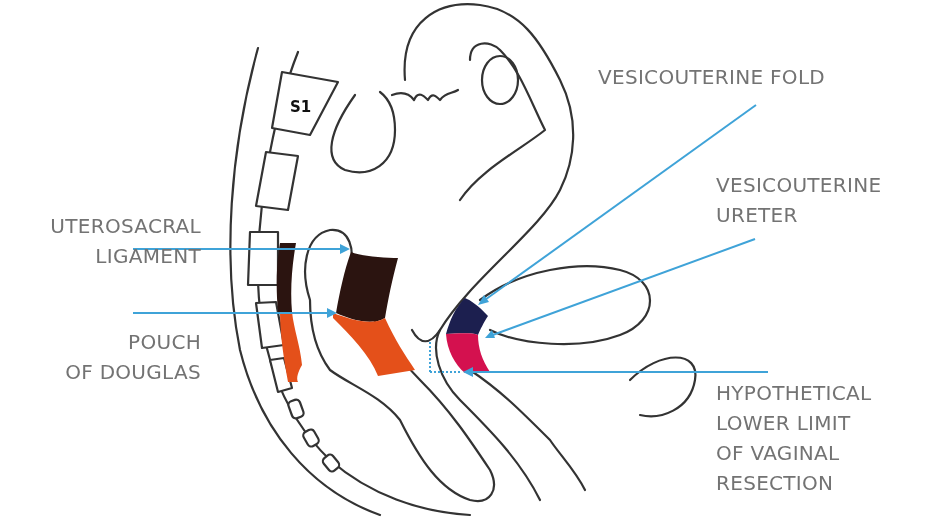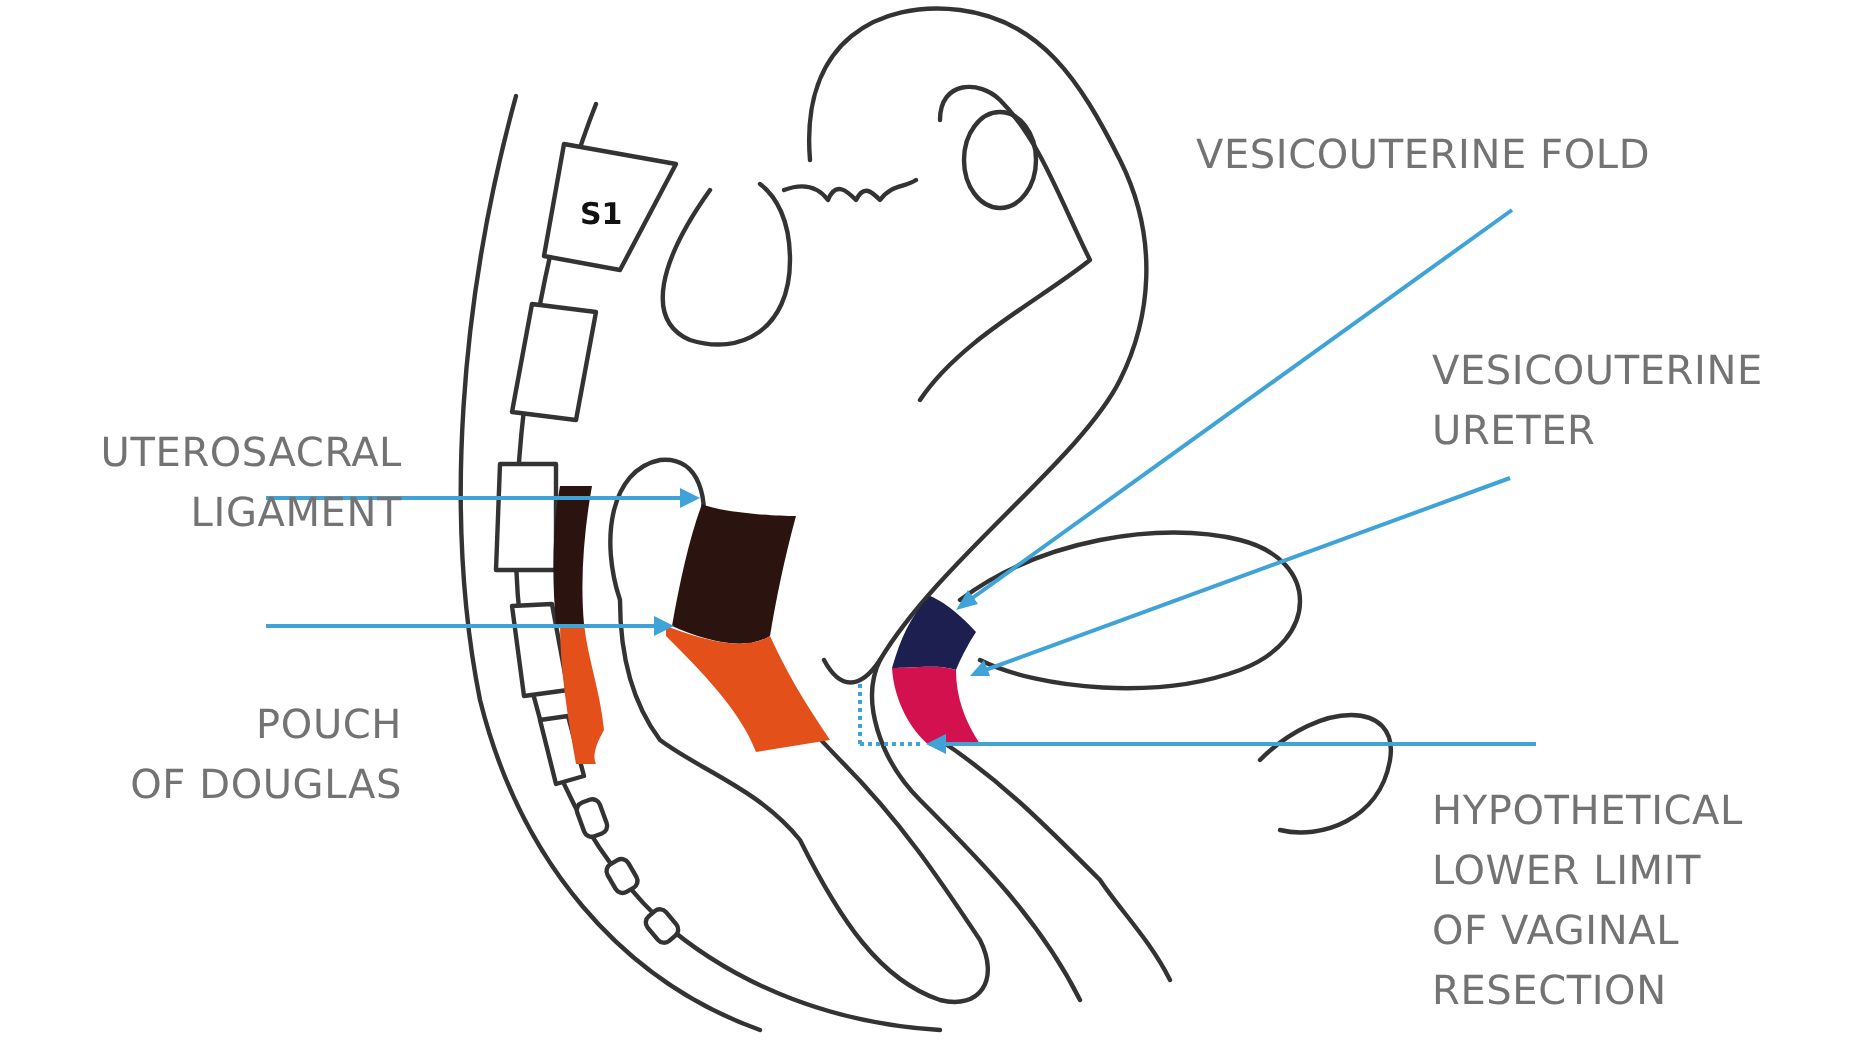--- a/index.html
+++ b/index.html
@@ -84,18 +84,18 @@
     <line class="leader-dot" x1="430" y1="372" x2="462" y2="372"></line>
     <line class="leader-dot" x1="430" y1="342" x2="430" y2="372"></line>
   </g>
 </svg>
 
 <div class="label" style="left:598px; top:62px;">VESICOUTERINE FOLD</div>
 <div class="label" style="left:716px; top:170px;">VESICOUTERINE
 URETER</div>
 <div class="label right-align" style="right:727px; top:172px;margin-top:39px;">UTEROSACRAL
 LIGAMENT</div>
-<div class="label right-align" style="right:727px; top:327px;margin-top:20px;">POUCH
+<div class="label right-align" style="right:727px; top:327px;">POUCH
 OF DOUGLAS</div>
-<div class="label" style="left:716px; top:378px;margin-top:12px;">HYPOTHETICAL
+<div class="label" style="left:716px; top:378px;">HYPOTHETICAL
 LOWER LIMIT
 OF VAGINAL
 RESECTION</div>
 
 </body></html>

